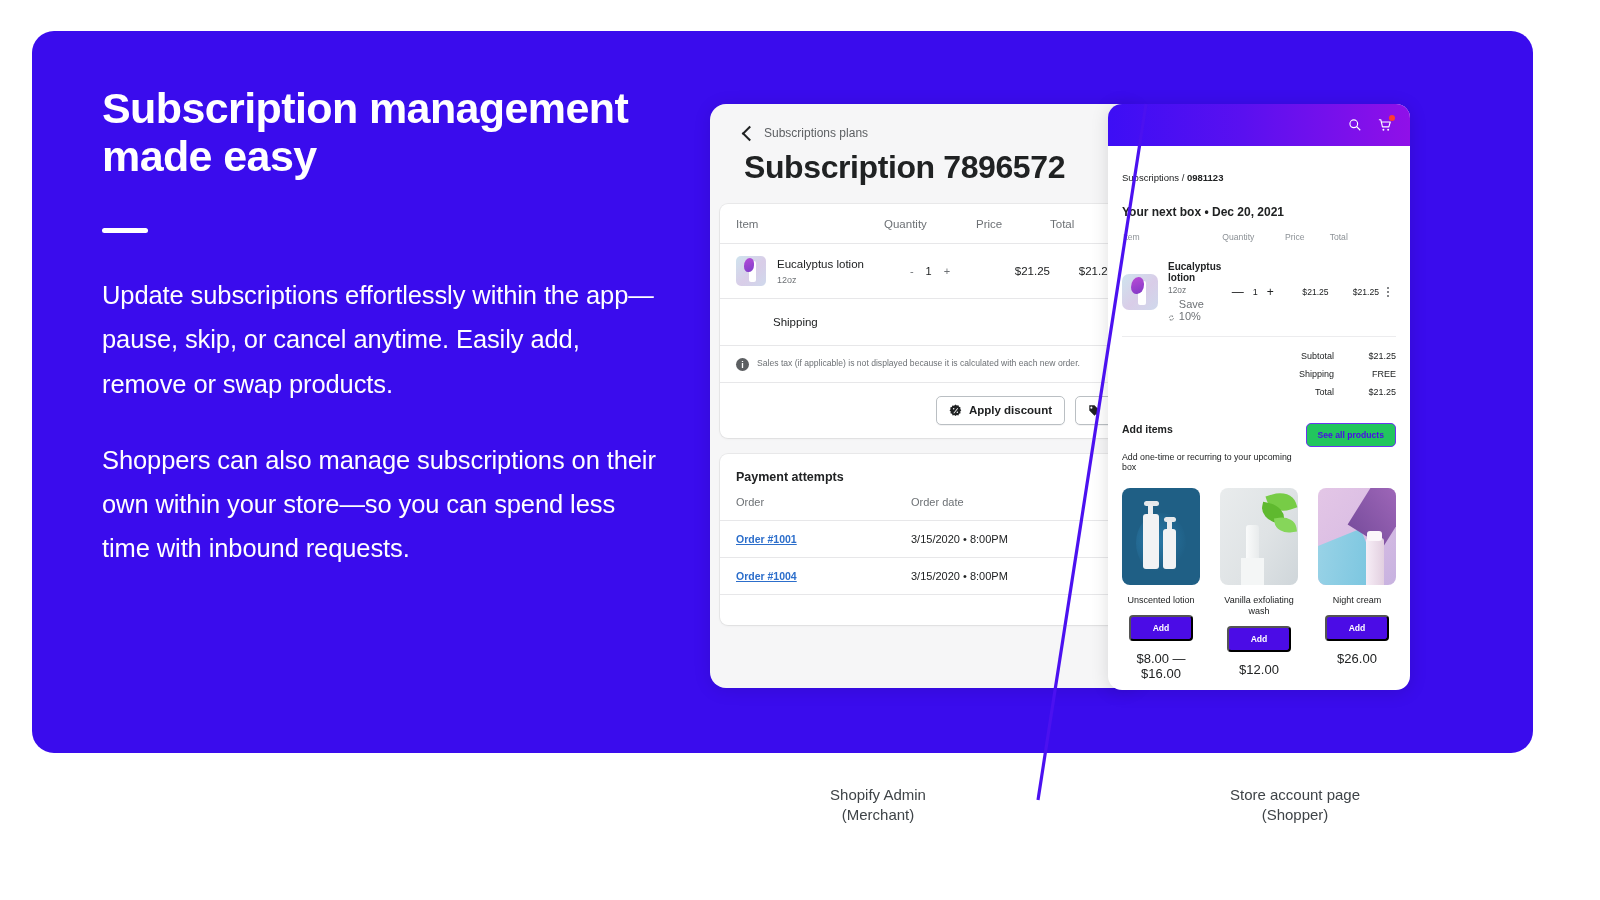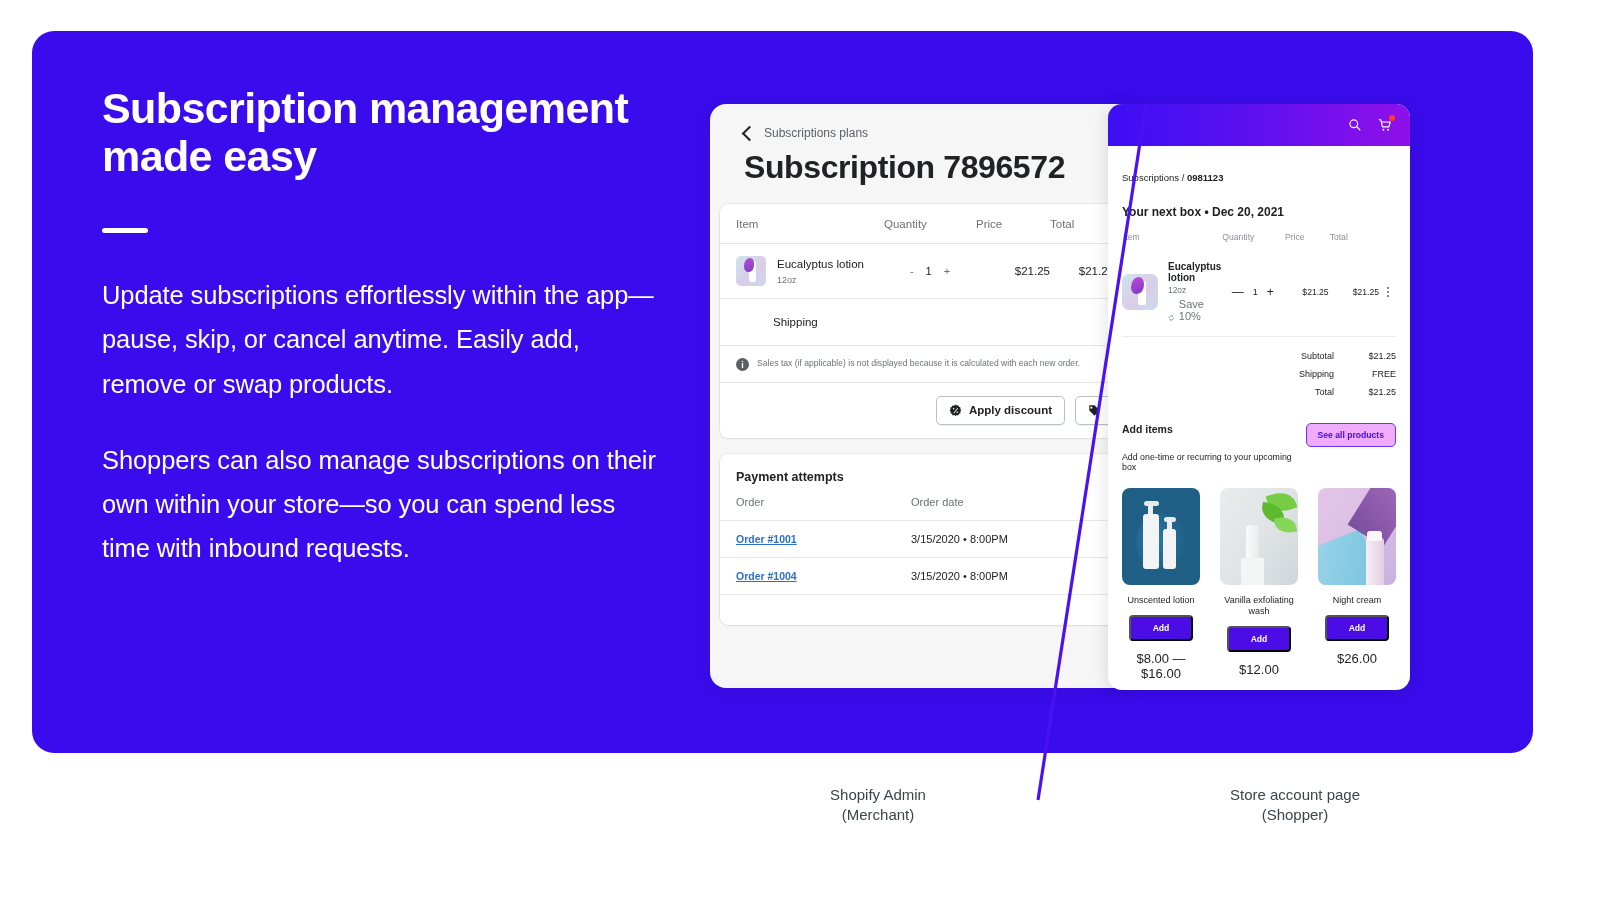--- a/index.html
+++ b/index.html
@@ -274,21 +274,21 @@
   .tot-lbl { font-weight: 400; color: #202223; width: 92px; text-align: right; }
   .tot-val { color: #202223; width: 62px; text-align: right; }
 
   .additems-head {
     display: flex; justify-content: space-between; align-items: flex-start;
     margin-top: 26px;
   }
   .ai-title { font-size: 10.5px; font-weight: 700; color: #202223; }
   .ai-sub { font-size: 8.8px; color: #202223; margin-top: 17px; }
   .btn-outline {
-    border: 1px solid #6b35f0; color: #4b0ce6; background: #f0abfc;
+    border: 1px solid #6b35f0; color: #4b0ce6; background: #22c55e;
     border-radius: 5px; padding: 6px 11px;
     font-size: 8.6px; font-weight: 700; white-space: nowrap;
   }
   .prod-grid {
     display: grid; grid-template-columns: repeat(3, 1fr);
     gap: 20px; margin-top: 16px;
   }
   .prod-card { text-align: center; }
   .prod-img { width: 100%; height: 97px; border-radius: 8px; overflow: hidden; position: relative; }
   .img-a { background: #1f5f85; }

